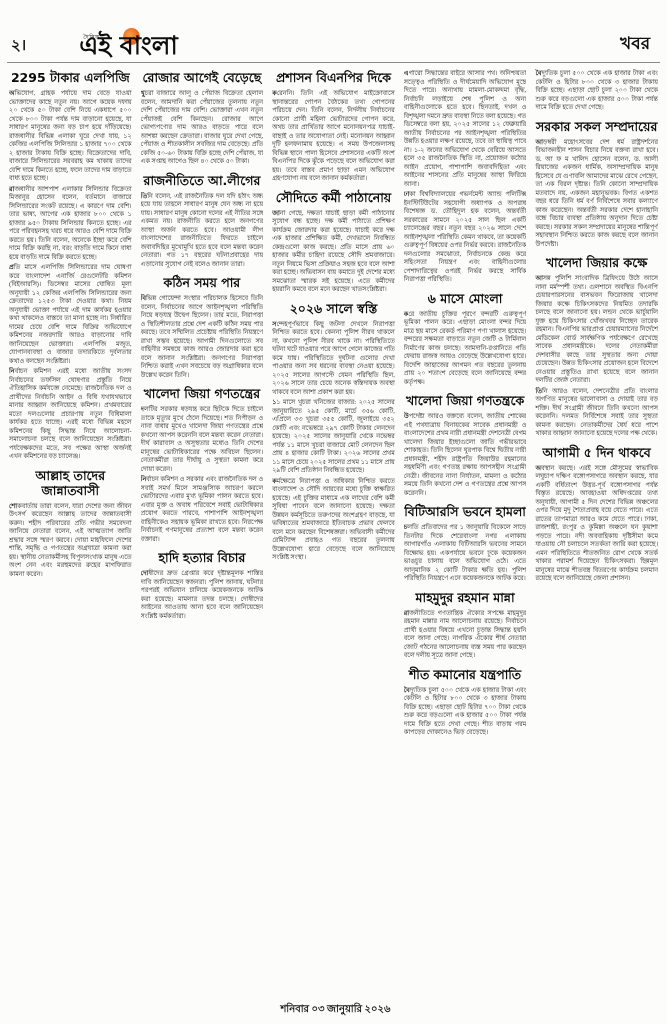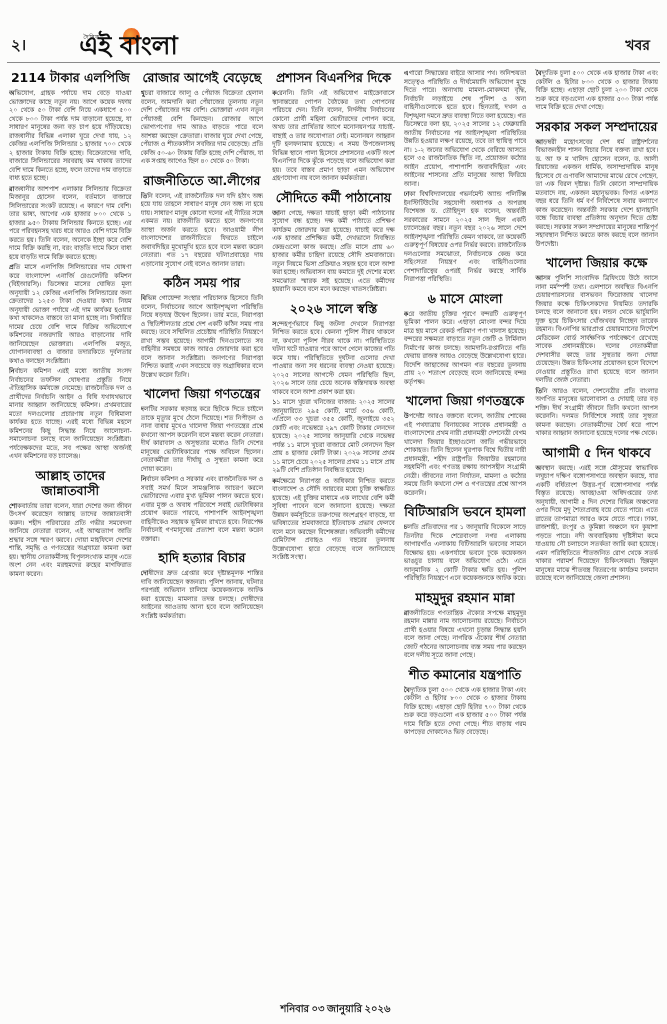--- a/index.html
+++ b/index.html
@@ -41,21 +41,21 @@
   }
   .masthead .word{position:relative;z-index:1;}
   .masthead .tag{
     position:absolute;left:6px;top:-9px;
     font-size:6px;font-weight:normal;color:#333;letter-spacing:.5px;
   }
   .edition-date{
     position:absolute;left:4px;right:0;text-align:center;bottom:6px;
     font-size:10px;color:#1c1c1c;font-weight:bold;pointer-events:none;
   }
-  .section-title{font-size:14px;font-weight:bold;color:#111;padding-right:6px;}
+  .section-title{font-size:17px;font-weight:bold;color:#111;padding-right:6px;}
   
   .columns{
     display:flex;gap:9px;
     padding:6px 2px 0 2px;
     height:952px;overflow:hidden;
   }
   .column{
     flex:1 1 0;min-width:0;
     overflow:hidden;
     height:100%;
@@ -88,21 +88,21 @@
         <span class="tag">দৈনিক</span>
         <span class="word">এই বাংলা</span>
       </span>
     </div>
     <span class="edition-date">শনিবার ০৩ জানুয়ারি ২০২৬</span>
     <span class="section-title">খবর</span>
   </div>
 
   <div class="columns" id="columns">
       <div class="column">
-        <div class="headline first">2114 টাকার এলপিজি</div>
+        <div class="headline first">2295 টাকার এলপিজি</div>
         <div class="body">অভিযোগ, গ্রাহক পর্যায়ে দাম বেড়ে যাওয়া ভোক্তাদের কাছে নতুন নয়। আগে কয়েক দফায় ২০ থেকে ৫০ টাকা বেশি নিয়ে একধাপে ৫০০ থেকে ৮০০ টাকা পর্যন্ত দাম বাড়ানো হয়েছে, যা সাধারণ মানুষের জন্য বড় চাপ হয়ে দাঁড়িয়েছে। রাজধানীর বিভিন্ন এলাকা ঘুরে দেখা যায়, ১২ কেজির এলপিজি সিলিন্ডার ১ হাজার ৭০০ থেকে ২ হাজার টাকায় বিক্রি হচ্ছে। বিক্রেতাদের দাবি, বাজারে সিলিন্ডারের সরবরাহ কম থাকায় তাদের বেশি দামে কিনতে হচ্ছে, ফলে তাদের দাম বাড়াতে বাধ্য হতে হচ্ছে।</div>
         <div class="body">রাজধানীর আশপাশ এলাকার সিলিন্ডার বিক্রেতা মিজানুর হোসেন বলেন, বর্তমানে বাজারে সিলিন্ডারের সংকট রয়েছে। এ কারণে দাম বেশি। তার ভাষ্য, আগের এক হাজার ৮০০ থেকে ১ হাজার ৯৫০ টাকায় সিলিন্ডার কিনতে হচ্ছে। এর পরে পরিবহনসহ খরচ ধরে আরও বেশি দামে বিক্রি করতে হয়। তিনি বলেন, অনেকে ইচ্ছা করে বেশি দামে বিক্রি করছি না, বরং বাড়তি দামে কিনে বাধ্য হয়ে বাড়তি দামে বিক্রি করতে হচ্ছে।</div>
         <div class="body">প্রতি মাসে এলপিজি সিলিন্ডারের দাম ঘোষণা করে বাংলাদেশ এনার্জি রেগুলেটরি কমিশন (বিইআরসি)। ডিসেম্বর মাসের ঘোষিত মূল্য অনুযায়ী ১২ কেজির এলপিজি সিলিন্ডারের জন্য ক্রেতাদের ১২৫৩ টাকা দেওয়ার কথা। নিয়ম অনুযায়ী ভোক্তা পর্যায়ে এই দাম কার্যকর হওয়ার কথা থাকলেও বাস্তবে তা মানা হচ্ছে না। নির্ধারিত দামের চেয়ে বেশি দামে বিক্রির অভিযোগে কমিশনের নজরদারি আরও বাড়ানোর দাবি জানিয়েছেন ভোক্তারা। এলপিজি মজুত, যোগানব্যবস্থা ও বাজার তদারকিতে দুর্বলতার কথাও বলছেন সংশ্লিষ্টরা।</div>
         <div class="body">নির্বাচন কমিশন এরই মধ্যে জাতীয় সংসদ নির্বাচনের তফসিল ঘোষণার প্রস্তুতি নিয়ে ঐতিহাসিক কর্মযজ্ঞে নেমেছে। রাজনৈতিক দল ও প্রার্থীদের নির্বাচনি আইন ও বিধি যথাযথভাবে মানার আহ্বান জানিয়েছে কমিশন। প্রথমবারের মতো দলগুলোর প্রচারণায় নতুন বিধিমালা কার্যকর হতে যাচ্ছে। এরই মধ্যে বিভিন্ন মহলে কমিশনের কিছু সিদ্ধান্ত নিয়ে আলোচনা-সমালোচনা চলছে বলে জানিয়েছেন সংশ্লিষ্টরা। পর্যবেক্ষকদের মতে, সব পক্ষের আস্থা অর্জনই এখন কমিশনের বড় চ্যালেঞ্জ।</div>
         <div class="headline">আল্লাহ তাদের জান্নাতবাসী</div>
         <div class="body">শোকবার্তায় তারা বলেন, যারা দেশের জন্য জীবন উৎসর্গ করেছেন আল্লাহ তাদের জান্নাতবাসী করুন। শহীদ পরিবারের প্রতি গভীর সমবেদনা জানিয়ে নেতারা বলেন, এই আত্মত্যাগ জাতি শ্রদ্ধার সঙ্গে স্মরণ করবে। দোয়া মাহফিলে দেশের শান্তি, সমৃদ্ধি ও গণতন্ত্রের অগ্রযাত্রা কামনা করা হয়। স্থানীয় নেতাকর্মীসহ বিপুলসংখ্যক মানুষ এতে অংশ নেন এবং মরহুমদের রুহের মাগফিরাত কামনা করেন।</div>
       </div>
       <div class="column">
         <div class="headline first">রোজার আগেই বেড়েছে</div>
         <div class="body">খুচরা বাজারে আলু ও পেঁয়াজ বিক্রেতা হেলাল বলেন, আমদানি করা পেঁয়াজের তুলনায় নতুন দেশি পেঁয়াজের দাম বেশি। ভোক্তারা এখন নতুন পেঁয়াজই বেশি কিনছেন। রোজার আগে ভোগ্যপণ্যের দাম আরও বাড়তে পারে বলে আশঙ্কা করছেন ক্রেতারা। বাজার ঘুরে দেখা গেছে, পেঁয়াজ ও শীতকালীন সবজির দাম বেড়েছে। প্রতি কেজি ৫০-৬০ টাকায় বিক্রি হচ্ছে দেশি পেঁয়াজ, যা এক সপ্তাহ আগেও ছিল ৪০ থেকে ৫০ টাকা।</div>

